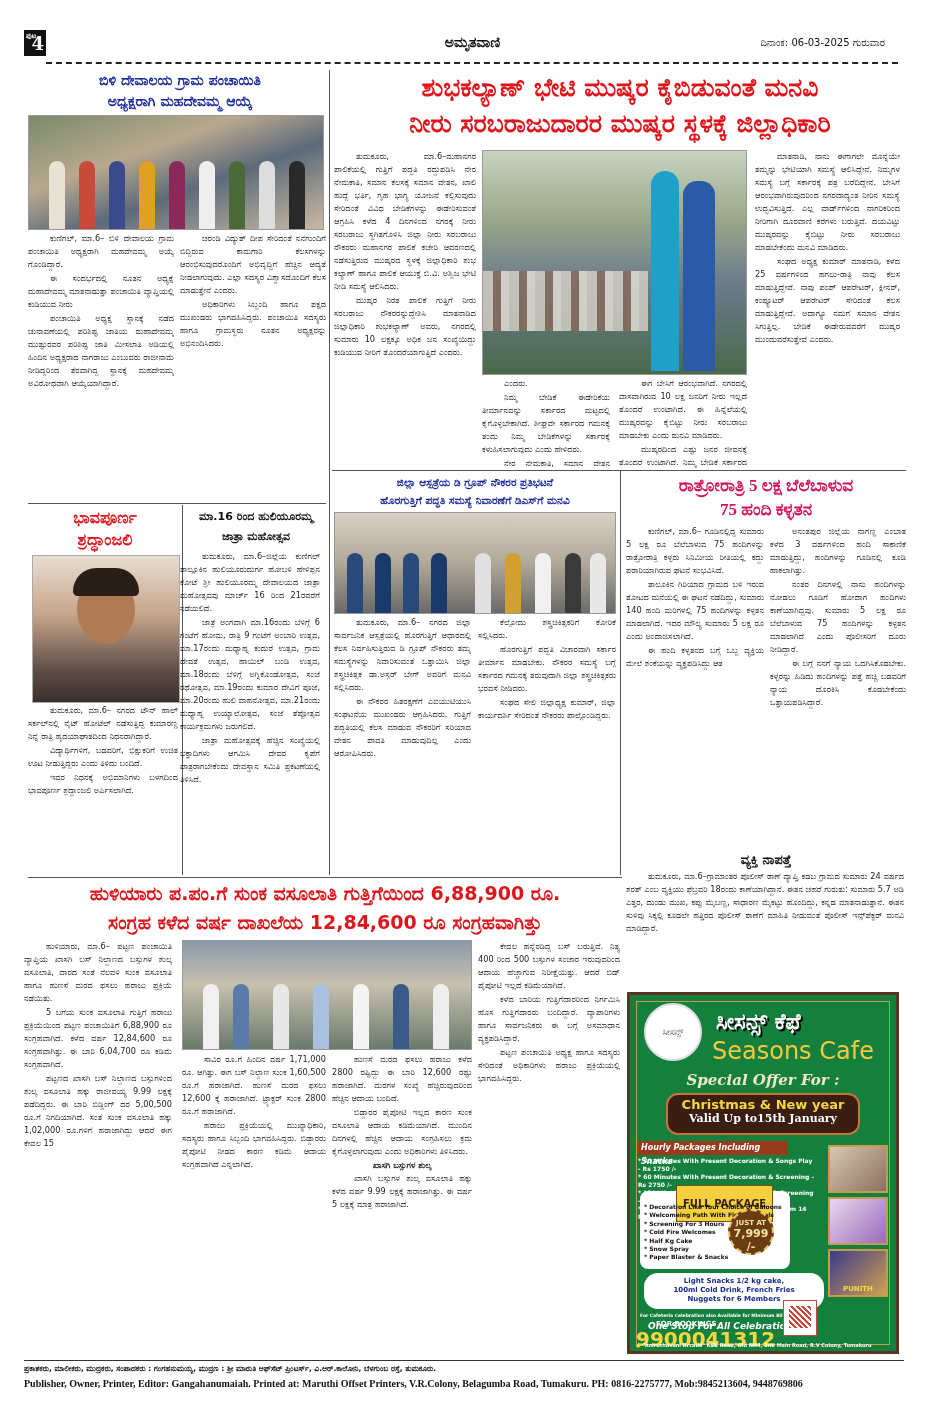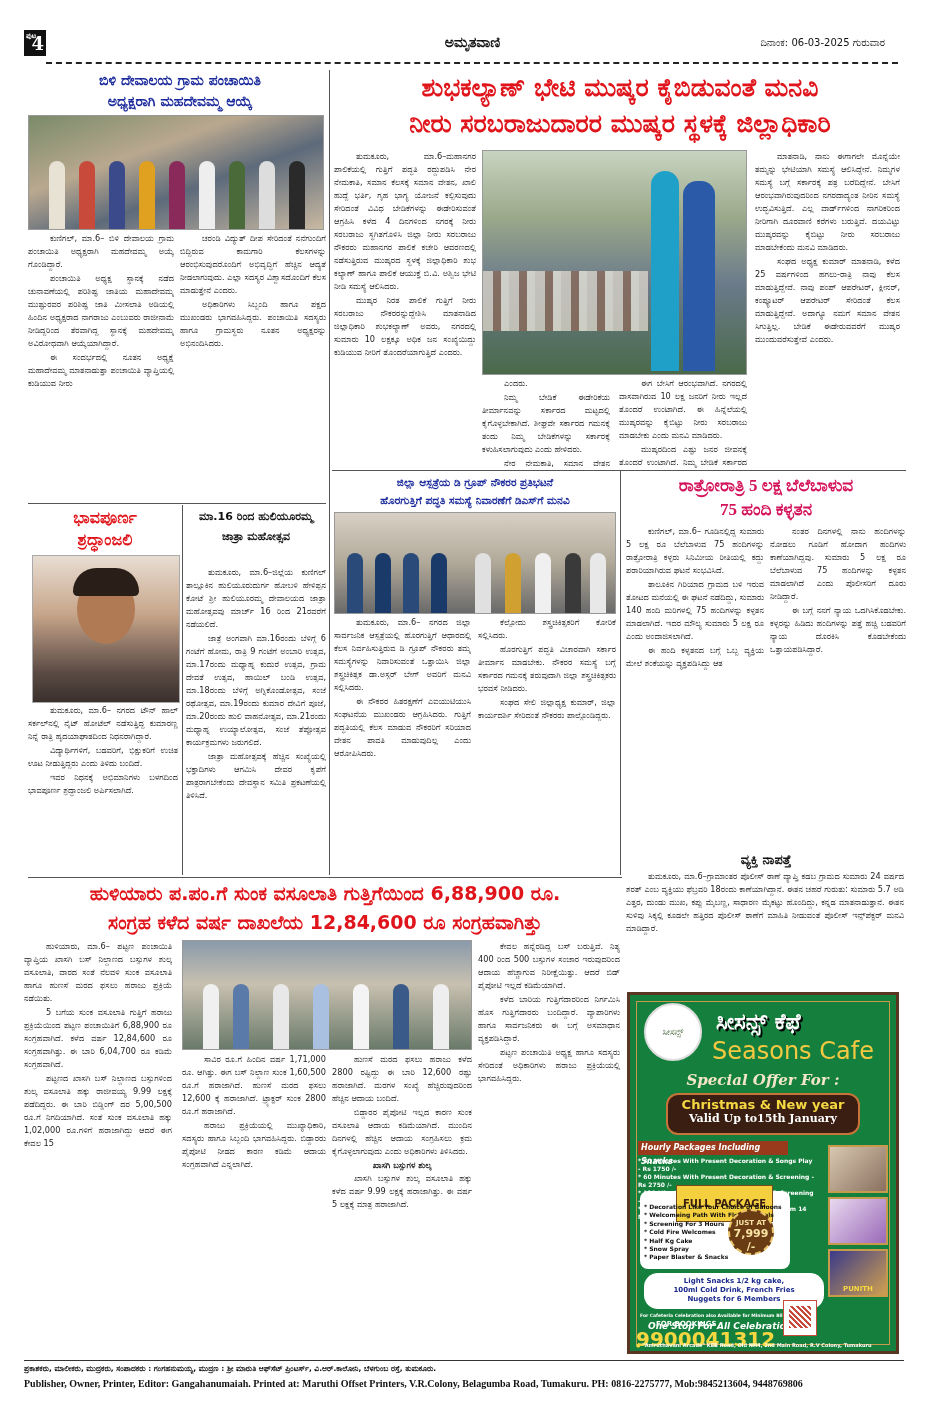--- a/index.html
+++ b/index.html
@@ -67,22 +67,22 @@
   <div class="fig" style="left:80px;background:#3a4a8a;"></div>
   <div class="fig" style="left:110px;background:#e0a020;"></div>
   <div class="fig" style="left:140px;background:#8a2a5a;"></div>
   <div class="fig" style="left:170px;background:#eee;"></div>
   <div class="fig" style="left:200px;background:#4a6a3a;"></div>
   <div class="fig" style="left:230px;background:#ddd;"></div>
   <div class="fig" style="left:260px;background:#2a2a2a;"></div>
 </div>
 <div class="abs col" style="left:28px;top:232px;width:146px;height:268px;">
   <p>ಕುಣಿಗಲ್, ಮಾ.6– ಬಿಳಿ ದೇವಾಲಯ ಗ್ರಾಮ ಪಂಚಾಯಿತಿ ಅಧ್ಯಕ್ಷರಾಗಿ ಮಹದೇವಮ್ಮ ಅಯ್ಕೆ ಗೊಂಡಿದ್ದಾರೆ.</p>
+  <p>ಈ ಸಂದರ್ಭದಲ್ಲಿ ನೂತನ ಅಧ್ಯಕ್ಷೆ ಮಹಾದೇವಮ್ಮ ಮಾತನಾಡುತ್ತಾ ಪಂಚಾಯಿತಿ ವ್ಯಾಪ್ತಿಯಲ್ಲಿ ಕುಡಿಯುವ ನೀರು</p>
   <p>ಪಂಚಾಯಿತಿ ಅಧ್ಯಕ್ಷ ಸ್ಥಾನಕ್ಕೆ ನಡೆದ ಚುನಾವಣೆಯಲ್ಲಿ ಪರಿಶಿಷ್ಟ ಜಾತಿಯ ಮಹಾದೇವಮ್ಮ ಮುಷ್ಟುರವರ ಪರಿಶಿಷ್ಟ ಜಾತಿ ಮೀಸಲಾತಿ ಅಡಿಯಲ್ಲಿ ಹಿಂದಿನ ಅಧ್ಯಕ್ಷರಾದ ನಾಗರಾಜು ಎಂಬುವರು ರಾಜೀನಾಮೆ ನೀಡಿದ್ದರಿಂದ ತೆರವಾಗಿದ್ದ ಸ್ಥಾನಕ್ಕೆ ಮಹದೇವಮ್ಮ ಅವಿರೋಧವಾಗಿ ಆಯ್ಕೆಯಾಗಿದ್ದಾರೆ.</p>
-  <p>ಈ ಸಂದರ್ಭದಲ್ಲಿ ನೂತನ ಅಧ್ಯಕ್ಷೆ ಮಹಾದೇವಮ್ಮ ಮಾತನಾಡುತ್ತಾ ಪಂಚಾಯಿತಿ ವ್ಯಾಪ್ತಿಯಲ್ಲಿ ಕುಡಿಯುವ ನೀರು</p>
 </div>
 <div class="abs col" style="left:180px;top:232px;width:146px;height:268px;">
   <p>ಚರಂಡಿ ವಿದ್ಯುತ್ ದೀಪ ಸೇರಿದಂತೆ ನನೆಗುಂದಿಗೆ ಬಿದ್ದಿರುವ ಕಾಮಗಾರಿ ಕೆಲಸಗಳನ್ನು ಆರಂಭಿಸುವುದರೊಂದಿಗೆ ಅಭಿವೃದ್ಧಿಗೆ ಹೆಚ್ಚಿನ ಆದ್ಯತೆ ನೀಡಲಾಗುವುದು. ಎಲ್ಲಾ ಸದಸ್ಯರ ವಿಶ್ವಾಸದೊಂದಿಗೆ ಕೆಲಸ ಮಾಡುತ್ತೇನೆ ಎಂದರು.</p>
   <p>ಅಧಿಕಾರಿಗಳು ಸಿಬ್ಬಂದಿ ಹಾಗೂ ಪಕ್ಷದ ಮುಖಂಡರು ಭಾಗವಹಿಸಿದ್ದರು. ಪಂಚಾಯಿತಿ ಸದಸ್ಯರು ಹಾಗೂ ಗ್ರಾಮಸ್ಥರು ನೂತನ ಅಧ್ಯಕ್ಷರನ್ನು ಅಭಿನಂದಿಸಿದರು.</p>
 </div>
 <div class="abs hrule" style="left:28px;top:503px;width:298px;"></div>
 
 <div class="abs hl-red" style="left:30px;top:507px;width:150px;font-size:16px;line-height:22px;">
   <div>ಭಾವಪೂರ್ಣ</div>
   <div>ಶ್ರದ್ಧಾಂಜಲಿ</div>
@@ -95,21 +95,21 @@
   <p>ತುಮಕೂರು, ಮಾ.6– ನಗರದ ಟೌನ್ ಹಾಲ್ ಸರ್ಕಲ್‌ನಲ್ಲಿ ನೈಟ್ ಹೋಟೆಲ್ ನಡೆಸುತ್ತಿದ್ದ ಕುಮಾರಣ್ಣ ನಿನ್ನೆ ರಾತ್ರಿ ಹೃದಯಾಘಾತದಿಂದ ನಿಧನರಾಗಿದ್ದಾರೆ.</p>
   <p>ವಿದ್ಯಾರ್ಥಿಗಳಿಗೆ, ಬಡವರಿಗೆ, ಭಿಕ್ಷುಕರಿಗೆ ಉಚಿತ ಊಟ ನೀಡುತ್ತಿದ್ದರು ಎಂದು ತಿಳಿದು ಬಂದಿದೆ.</p>
   <p>ಇವರ ನಿಧನಕ್ಕೆ ಅಭಿಮಾನಿಗಳು ಬಳಗದಿಂದ ಭಾವಪೂರ್ಣ ಶ್ರದ್ಧಾಂಜಲಿ ಅರ್ಪಿಸಲಾಗಿದೆ.</p>
 </div>
 <div class="abs vrule" style="left:182px;top:505px;height:370px;"></div>
 
 <div class="abs hl-black" style="left:186px;top:507px;width:140px;font-size:11px;line-height:20px;">
   <div>ಮಾ.16 ರಿಂದ ಹುಲಿಯೂರಮ್ಮ</div>
   <div>ಜಾತ್ರಾ ಮಹೋತ್ಸವ</div>
 </div>
-<div class="abs col" style="left:186px;top:550px;width:140px;height:325px;margin-top:16px;">
+<div class="abs col" style="left:180px;top:550px;width:140px;height:325px;">
   <p>ತುಮಕೂರು, ಮಾ.6–ಜಿಲ್ಲೆಯ ಕುಣಿಗಲ್ ತಾಲ್ಲೂಕಿನ ಹುಲಿಯೂರುದುರ್ಗ ಹೋಬಳಿ ಹೇಳಿಪ್ಪನ ಕೋಟೆ ಶ್ರೀ ಹುಲಿಯೂರಮ್ಮ ದೇವಾಲಯದ ಜಾತ್ರಾ ಮಹೋತ್ಸವವು ಮಾರ್ಚ್ 16 ರಿಂದ 21ರವರೆಗೆ ನಡೆಯಲಿದೆ.</p>
   <p>ಜಾತ್ರೆ ಅಂಗವಾಗಿ ಮಾ.16ರಂದು ಬೆಳಿಗ್ಗೆ 6 ಗಂಟೆಗೆ ಹೋಮ, ರಾತ್ರಿ 9 ಗಂಟೆಗೆ ಅಂಬಾರಿ ಉತ್ಸವ, ಮಾ.17ರಂದು ಮಧ್ಯಾಹ್ನ ಕುದುರೆ ಉತ್ಸವ, ಗ್ರಾಮ ದೇವತೆ ಉತ್ಸವ, ಹಾಯಿಲ್ ಬಂಡಿ ಉತ್ಸವ, ಮಾ.18ರಂದು ಬೆಳಿಗ್ಗೆ ಅಗ್ನಿಕೊಂಡೋತ್ಸವ, ಸಂಜೆ ರಥೋತ್ಸವ, ಮಾ.19ರಂದು ಕುಮಾರ ದೇವಿಗೆ ಪೂಜೆ, ಮಾ.20ರಂದು ಹುಲಿ ವಾಹನೋತ್ಸವ, ಮಾ.21ರಂದು ಮಧ್ಯಾಹ್ನ ಉಯ್ಯಾಲೋತ್ಸವ, ಸಂಜೆ ತೆಪ್ಪೋತ್ಸವ ಕಾರ್ಯಕ್ರಮಗಳು ಜರುಗಲಿದೆ.</p>
   <p>ಜಾತ್ರಾ ಮಹೋತ್ಸವಕ್ಕೆ ಹೆಚ್ಚಿನ ಸಂಖ್ಯೆಯಲ್ಲಿ ಭಕ್ತಾದಿಗಳು ಆಗಮಿಸಿ ದೇವರ ಕೃಪೆಗೆ ಪಾತ್ರರಾಗಬೇಕೆಂದು ದೇವಸ್ಥಾನ ಸಮಿತಿ ಪ್ರಕಟಣೆಯಲ್ಲಿ ತಿಳಿಸಿದೆ.</p>
 </div>
 <div class="abs vrule" style="left:329px;top:70px;height:805px;"></div>
 
 <div class="abs hl-red" style="left:334px;top:70px;width:572px;font-size:25px;line-height:36px;">
   <div>ಶುಭಕಲ್ಯಾಣ್ ಭೇಟಿ ಮುಷ್ಕರ ಕೈಬಿಡುವಂತೆ ಮನವಿ</div>
   <div>ನೀರು ಸರಬರಾಜುದಾರರ ಮುಷ್ಕರ ಸ್ಥಳಕ್ಕೆ ಜಿಲ್ಲಾಧಿಕಾರಿ</div>
 </div>
@@ -167,20 +167,21 @@
 <div class="abs hl-pink" style="left:626px;top:474px;width:280px;font-size:17px;line-height:24px;font-family:Liberation Serif, serif;">
   <div>ರಾತ್ರೋರಾತ್ರಿ 5 ಲಕ್ಷ ಬೆಲೆಬಾಳುವ</div>
   <div>75 ಹಂದಿ ಕಳ್ಳತನ</div>
 </div>
 <div class="abs col" style="left:626px;top:525px;width:138px;height:322px;">
   <p>ಕುಣಿಗಲ್, ಮಾ.6– ಗೂಡಿನಲ್ಲಿದ್ದ ಸುಮಾರು 5 ಲಕ್ಷ ರೂ ಬೆಲೆಬಾಳುವ 75 ಹಂದಿಗಳನ್ನು ರಾತ್ರೋರಾತ್ರಿ ಕಳ್ಳರು ಸಿನಿಮೀಯ ರೀತಿಯಲ್ಲಿ ಕದ್ದು ಪರಾರಿಯಾಗಿರುವ ಘಟನೆ ಸಂಭವಿಸಿದೆ.</p>
   <p>ತಾಲೂಕಿನ ಗಿರಿಯಾದ ಗ್ರಾಮದ ಬಳಿ ಇರುವ ತೋಟದ ಮನೆಯಲ್ಲಿ ಈ ಘಟನೆ ನಡೆದಿದ್ದು, ಸುಮಾರು 140 ಹಂದಿ ಮರಿಗಳಲ್ಲಿ 75 ಹಂದಿಗಳನ್ನು ಕಳ್ಳತನ ಮಾಡಲಾಗಿದೆ. ಇದರ ಮೌಲ್ಯ ಸುಮಾರು 5 ಲಕ್ಷ ರೂ ಎಂದು ಅಂದಾಜಿಸಲಾಗಿದೆ.</p>
   <p>ಈ ಹಂದಿ ಕಳ್ಳತನದ ಬಗ್ಗೆ ಒಬ್ಬ ವ್ಯಕ್ತಿಯ ಮೇಲೆ ಶಂಕೆಯನ್ನು ವ್ಯಕ್ತಪಡಿಸಿದ್ದು ಆತ</p>
 </div>
 <div class="abs col" style="left:770px;top:525px;width:136px;height:322px;">
+  <p>ಅನಂತಪುರ ಜಿಲ್ಲೆಯ ನಾಗಣ್ಣ ಎಂಬಾತ ಕಳೆದ 3 ವರ್ಷಗಳಿಂದ ಹಂದಿ ಸಾಕಾಣಿಕೆ ಮಾಡುತ್ತಿದ್ದು, ಹಂದಿಗಳನ್ನು ಗೂಡಿನಲ್ಲಿ ಕೂಡಿ ಹಾಕಲಾಗಿತ್ತು.</p>
   <p>ನಂತರ ದಿನಗಳಲ್ಲಿ ನಾನು ಹಂದಿಗಳನ್ನು ನೋಡಲು ಗೂಡಿಗೆ ಹೋದಾಗ ಹಂದಿಗಳು ಕಾಣೆಯಾಗಿದ್ದವು. ಸುಮಾರು 5 ಲಕ್ಷ ರೂ ಬೆಲೆಬಾಳುವ 75 ಹಂದಿಗಳನ್ನು ಕಳ್ಳತನ ಮಾಡಲಾಗಿದೆ ಎಂದು ಪೊಲೀಸರಿಗೆ ದೂರು ನೀಡಿದ್ದಾರೆ.</p>
   <p>ಈ ಬಗ್ಗೆ ನನಗೆ ನ್ಯಾಯ ಒದಗಿಸಿಕೊಡಬೇಕು. ಕಳ್ಳರನ್ನು ಹಿಡಿದು ಹಂದಿಗಳನ್ನು ಪತ್ತೆ ಹಚ್ಚಿ ಬಡವರಿಗೆ ನ್ಯಾಯ ದೊರಕಿಸಿ ಕೊಡಬೇಕೆಂದು ಒತ್ತಾಯಪಡಿಸಿದ್ದಾರೆ.</p>
 </div>
 
 <div class="abs hl-black" style="left:626px;top:852px;width:280px;font-size:13px;">ವ್ಯಕ್ತಿ ನಾಪತ್ತೆ</div>
 <div class="abs col" style="left:626px;top:870px;width:278px;height:112px;">
   <p>ತುಮಕೂರು, ಮಾ.6–ಗ್ರಾಮಾಂತರ ಪೊಲೀಸ್ ಠಾಣೆ ವ್ಯಾಪ್ತಿ ಕಡಬ ಗ್ರಾಮದ ಸುಮಾರು 24 ವರ್ಷದ ಶರತ್ ಎಂಬ ವ್ಯಕ್ತಿಯು ಫೆಬ್ರವರಿ 18ರಂದು ಕಾಣೆಯಾಗಿದ್ದಾನೆ. ಈತನ ಚಹರೆ ಗುರುತು: ಸುಮಾರು 5.7 ಅಡಿ ಎತ್ತರ, ದುಂಡು ಮುಖ, ಕಪ್ಪು ಮೈಬಣ್ಣ, ಸಾಧಾರಣ ಮೈಕಟ್ಟು ಹೊಂದಿದ್ದು, ಕನ್ನಡ ಮಾತನಾಡುತ್ತಾನೆ. ಈತನ ಸುಳಿವು ಸಿಕ್ಕಲ್ಲಿ ಕೂಡಲೇ ಹತ್ತಿರದ ಪೊಲೀಸ್ ಠಾಣೆಗೆ ಮಾಹಿತಿ ನೀಡುವಂತೆ ಪೊಲೀಸ್ ಇನ್ಸ್‌ಪೆಕ್ಟರ್ ಮನವಿ ಮಾಡಿದ್ದಾರೆ.</p>
 </div>
 
 <div class="abs hrule" style="left:28px;top:877px;width:594px;"></div>

